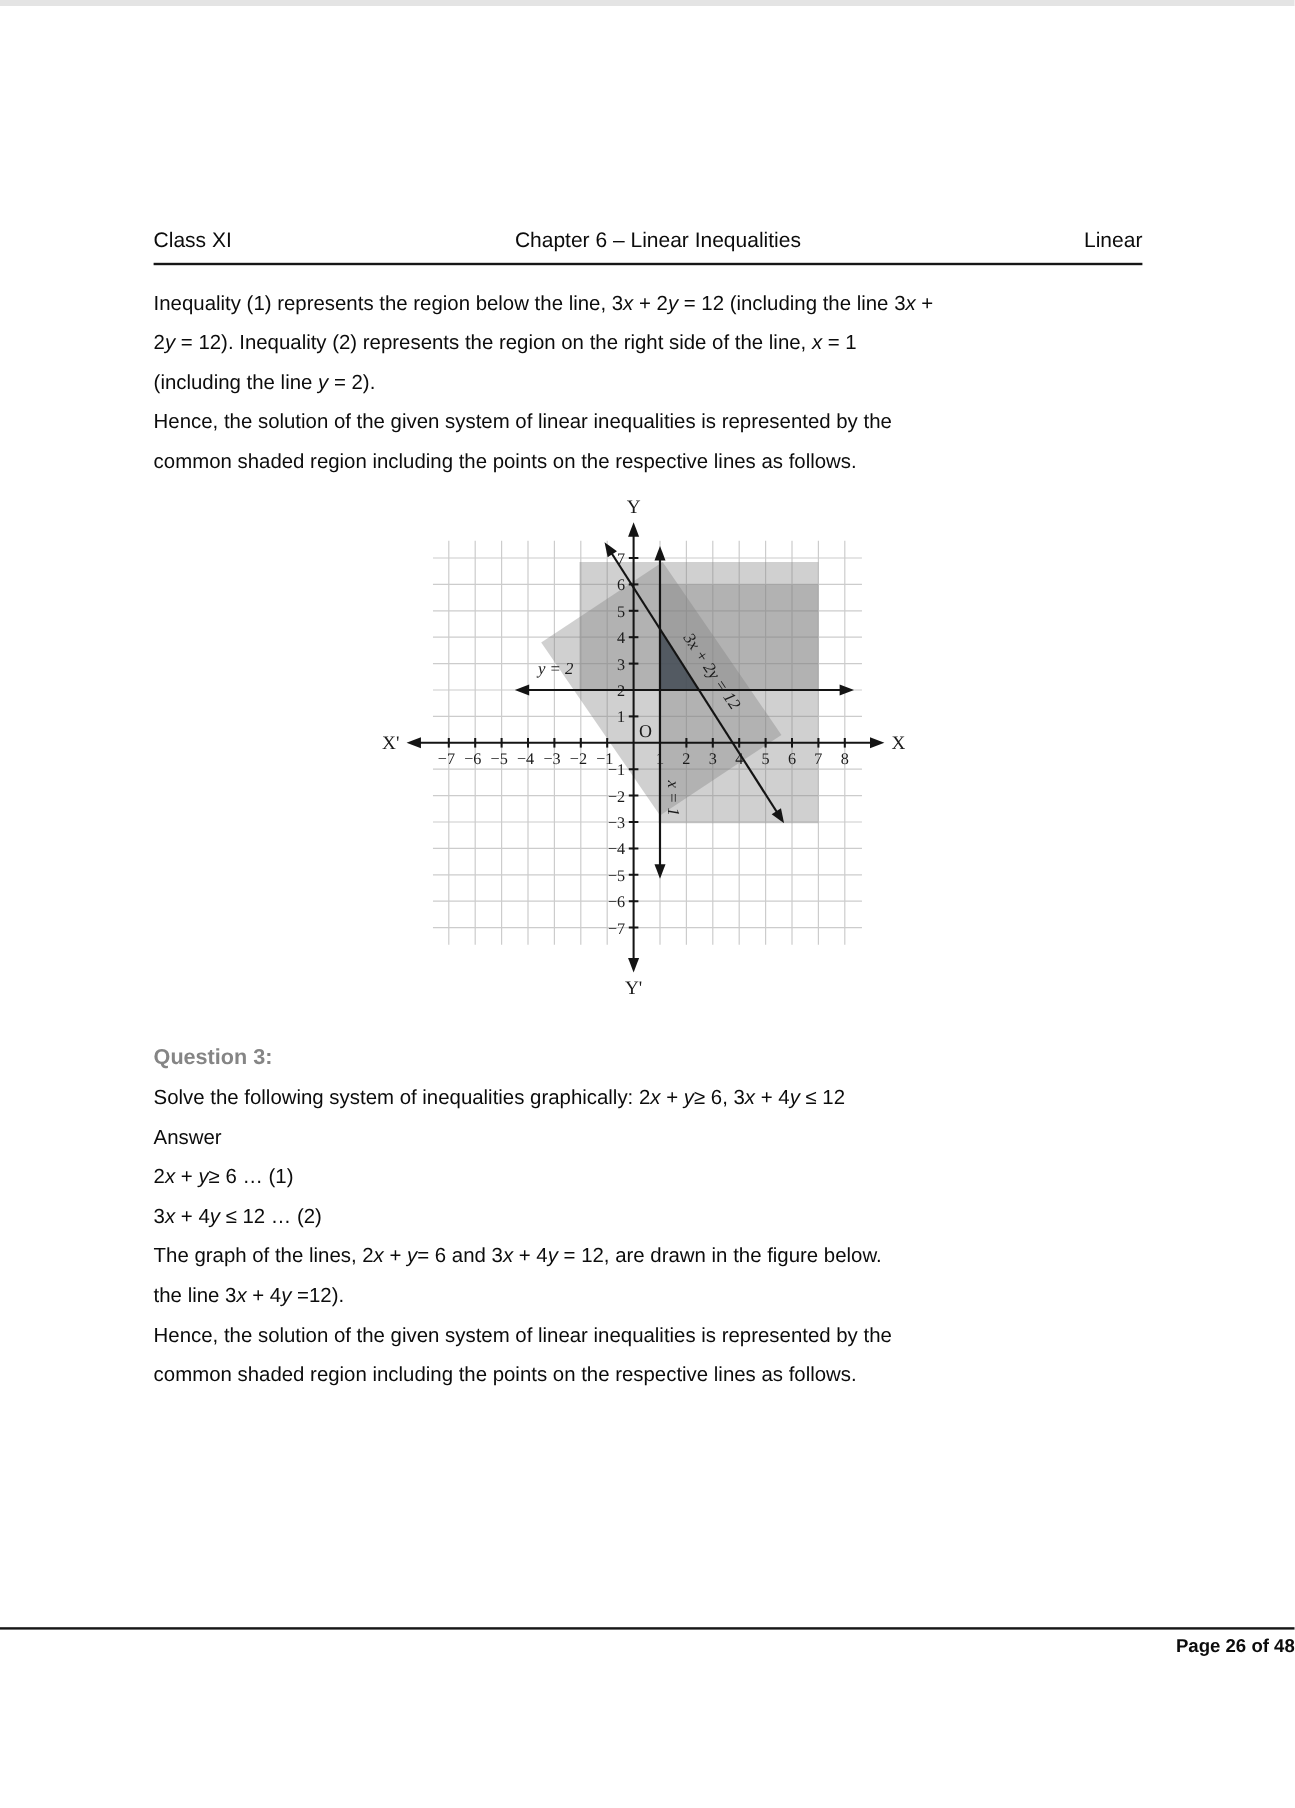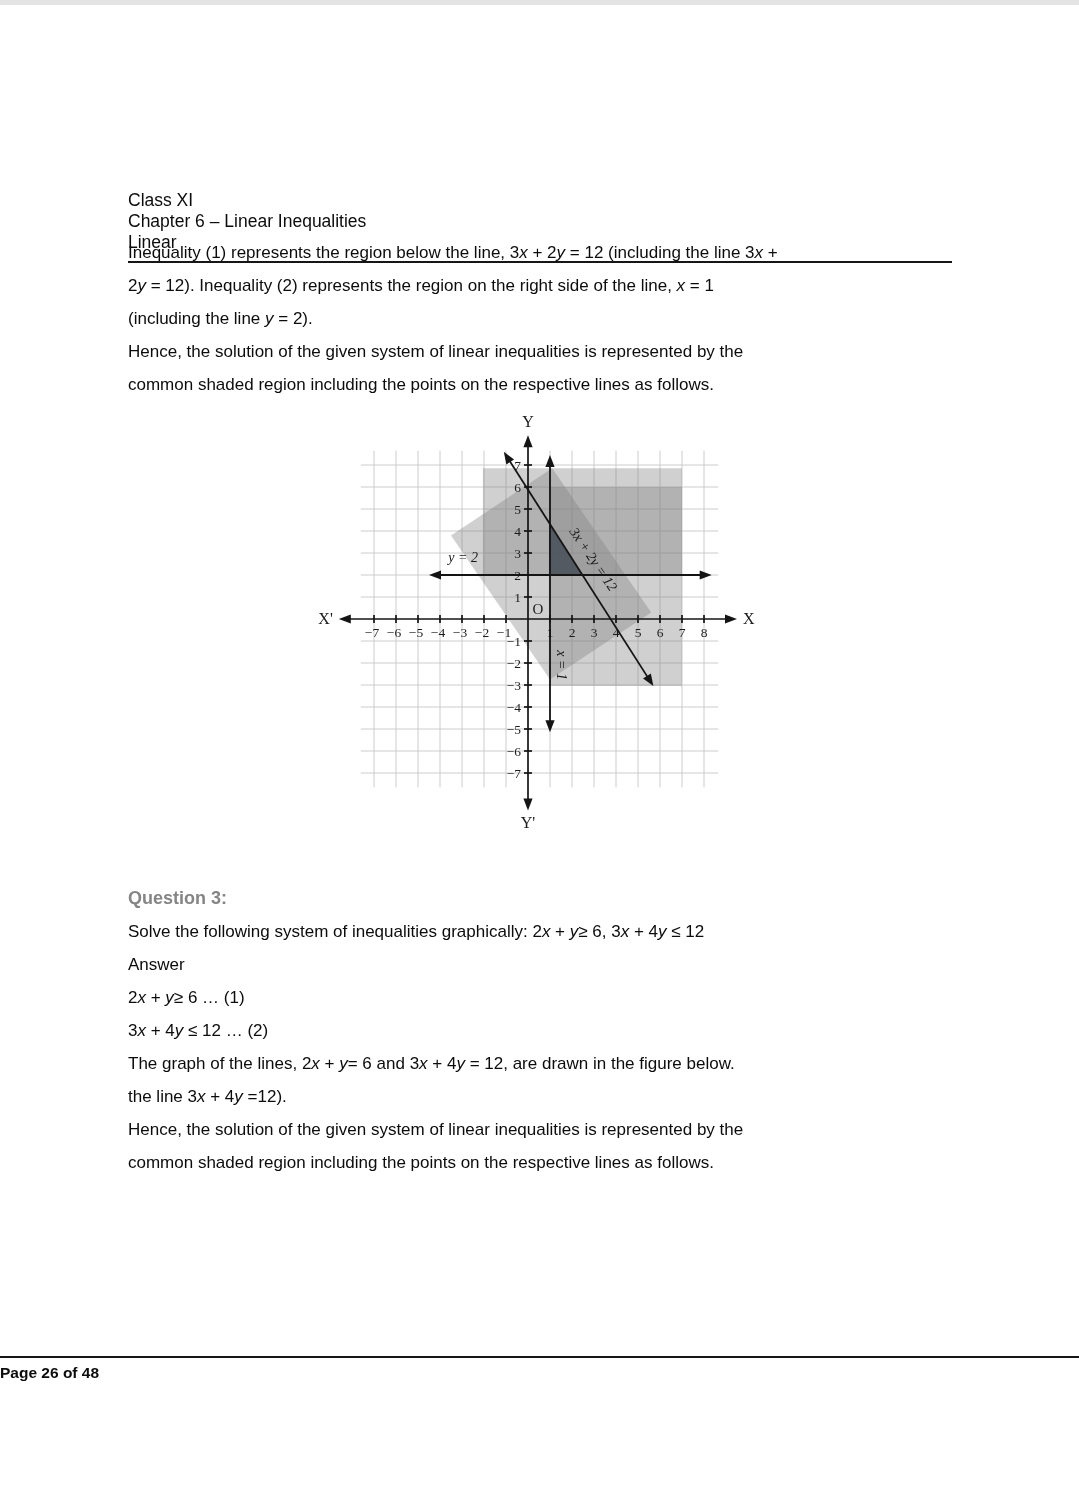--- a/index.html
+++ b/index.html
@@ -1,28 +1,28 @@
 <!DOCTYPE html>
 <html><head>
 <meta charset="utf-8">
 <style>
   html,body{margin:0;padding:0;background:#ffffff;}
   .page{position:relative;width:1079px;height:1507px;background:#ffffff;overflow:hidden;
         font-family:"Liberation Sans","DejaVu Sans",sans-serif;color:#0c0c0c;}
   .top-strip{position:absolute;top:0;left:0;width:100%;height:5px;background:#e4e4e4;}
   .header{position:absolute;top:190px;left:128px;width:824px;display:flex;
           justify-content:space-between;align-items:baseline;
-          border-bottom:2px solid #161616;padding-bottom:8px;font-size:17.5px;flex-direction:column;}
+          border-bottom:2px solid #161616;padding-bottom:8px;font-size:17.5px;}
   .content{position:absolute;top:236px;left:128px;width:824px;}
   .para .line{height:33px;line-height:33px;font-size:17px;white-space:nowrap;}
   .figure-wrap{height:450px;margin-top:-1px;display:flex;justify-content:center;align-items:flex-start;}
-  .qheading{margin-top:32px;height:33px;line-height:33px;font-size:18px;font-weight:bold;color:#858585;}
+  .qheading{margin-top:15px;height:33px;line-height:33px;font-size:18px;font-weight:bold;color:#858585;}
   .footer{position:absolute;top:1356px;left:0;width:100%;}
   .footer-rule{border-top:2.5px solid #161616;}
-  .footer-text{text-align:left;font-weight:bold;font-size:15.5px;padding-top:6px;}
+  .footer-text{text-align:right;font-weight:bold;font-size:15.5px;padding-top:6px;}
   
   .grid line{stroke:#cccccc;stroke-width:1;}
   .axisline line{stroke:#141414;stroke-width:1.7;}
   .plotline line{stroke:#141414;stroke-width:1.8;}
   .ah{fill:#141414;stroke:none;}
   .figtext{font-family:"Liberation Serif","DejaVu Serif",serif;fill:#1b1b1b;}
   .ticklab{font-size:13.5px;}
   .axlab{font-size:16px;}
   .olab{font-size:15px;}
   .linelab{font-size:14px;font-style:italic;}

